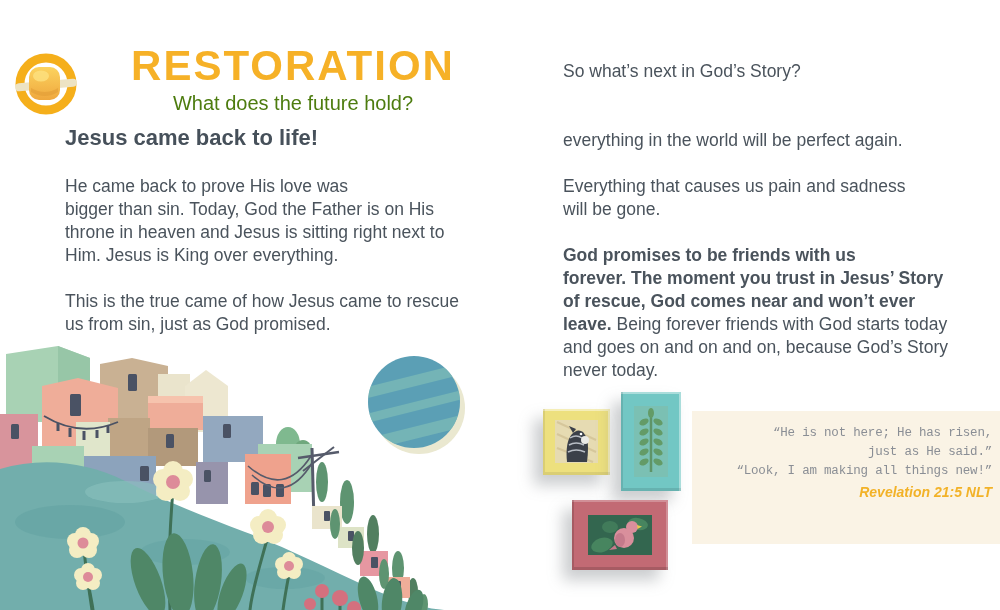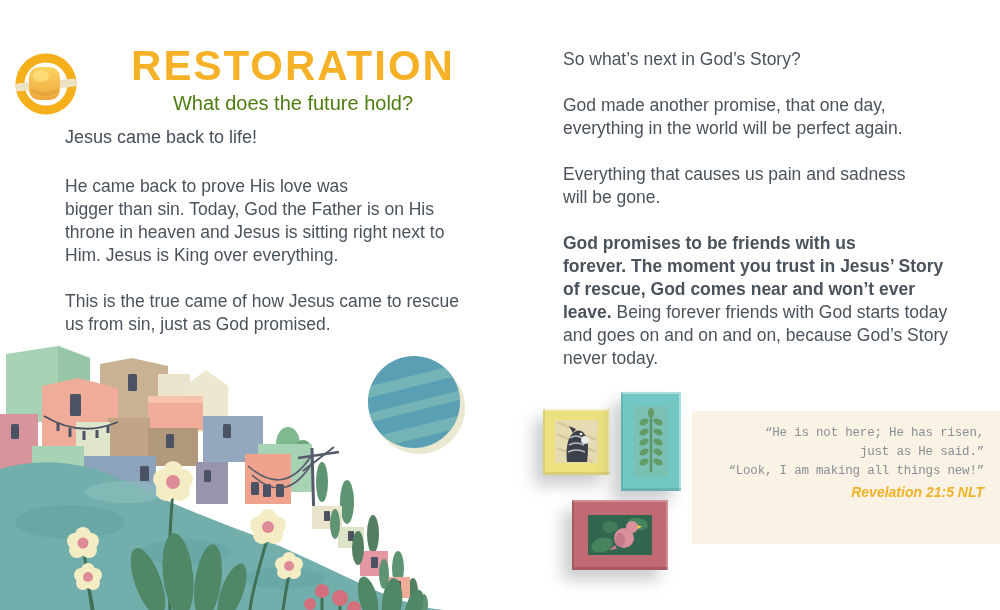--- a/index.html
+++ b/index.html
@@ -7,29 +7,29 @@
         font-family:"Liberation Sans","DejaVu Sans",sans-serif;color:#4A535C;}
 
   
   .bead-icon{position:absolute;left:14px;top:52px;}
   .title-block{position:absolute;left:90px;top:42px;width:336px;text-align:center;margin-left:35px;}
   .title-block h1{margin:0;font-size:42px;line-height:48px;letter-spacing:2px;font-weight:700;color:#F6B127;}
   .subtitle{font-size:20px;line-height:25px;color:#4d7c0f;margin-top:1px;}
 
   
   .col{position:absolute;font-size:17.5px;line-height:23px;}
-  .col p{margin:4px 0 23px 0;}
+  .col p{margin:16px 0 23px 0;}
   .col strong{font-weight:700;}
   .col-left{left:65px;top:126px;width:430px;}
-  .col-left h2{margin:0 0 26px 0;font-size:18px;line-height:23px;font-weight:400;color:#46505A;}
+  .col-left h2{margin:0 0 26px 0;font-size:22px;line-height:23px;font-weight:700;color:#46505A;}
   .col-right{left:563px;top:44px;width:436px;}
 
   
   .scripture{position:absolute;left:692px;top:411px;width:308px;height:133px;background:#FAF3E5;
-             box-sizing:border-box;padding:13px 16px 0 8px;text-align:right;}
+             box-sizing:border-box;padding:13px 8px 0 8px;text-align:right;}
   .scripture .quote{font-family:"Liberation Mono","DejaVu Sans Mono",monospace;
                     font-size:12.5px;line-height:19px;letter-spacing:-0.2px;color:#8A8E95;}
   .scripture .ref{font-size:14px;line-height:20px;font-weight:700;font-style:italic;color:#F2B228;margin:1px 0 13px 0;}
 
   
   .frame{position:absolute;box-sizing:border-box;}
   .frame .pic{position:absolute;display:block;}
   .frame-yellow{left:543px;top:409px;width:67px;height:66px;background:#EDE07E;
       box-shadow:-9px 10px 14px rgba(125,130,135,.40), inset 2px -3px 0 rgba(0,0,0,.08), inset -2px 2px 0 rgba(255,255,255,.45);}
   .frame-yellow .pic{left:12px;top:11px;}
@@ -72,21 +72,21 @@
   </div>
 
   <div class="col col-left">
     <h2>Jesus came back to life!</h2>
     <p><span>He came back to prove His love was</span><br><span>bigger than sin. Today, God the Father is on His</span><br><span>throne in heaven and Jesus is sitting right next to</span><br><span>Him. Jesus is King over everything.</span></p>
     <p><span>This is the true came of how Jesus came to rescue</span><br><span>us from sin, just as God promised.</span></p>
   </div>
 
   <div class="col col-right">
     <p><span>So what’s next in God’s Story?</span></p>
-    <p><span>God made another promise, that one day,</span><br><span>everything in the world will be perfect again.</span><br><br><span>Everything that causes us pain and sadness</span><br><span>will be gone.</span></p>
+    <p><br><span>everything in the world will be perfect again.</span><br><br><span>Everything that causes us pain and sadness</span><br><span>will be gone.</span></p>
     <p><strong>God promises to be friends with us</strong><br><strong>forever. The moment you trust in Jesus’ Story</strong><br><strong>of rescue, God comes near and won’t ever</strong><br><strong>leave.</strong><span> Being forever friends with God starts today</span><br><span>and goes on and on and on, because God’s Story</span><br><span>never today.</span></p>
   </div>
 
   <svg class="village" width="480" height="280" viewBox="0 0 480 280">
     <defs>
       <clipPath id="moonClip">
           <circle cx="414" cy="72" r="46"></circle>
         </clipPath>
     </defs>
 

